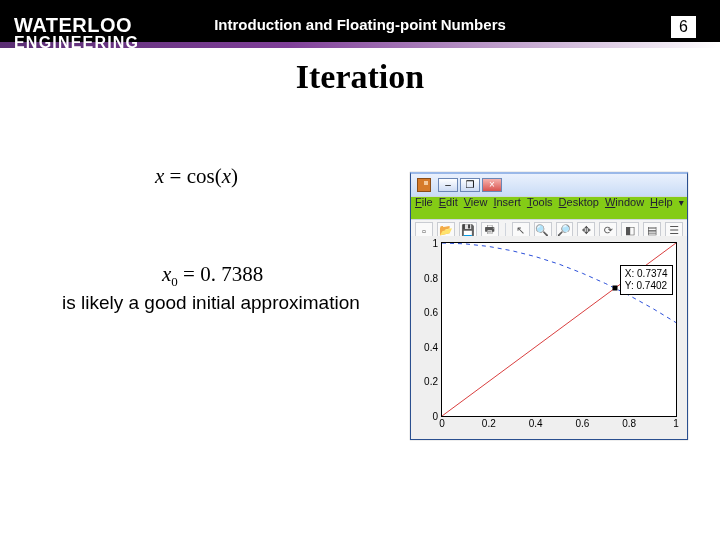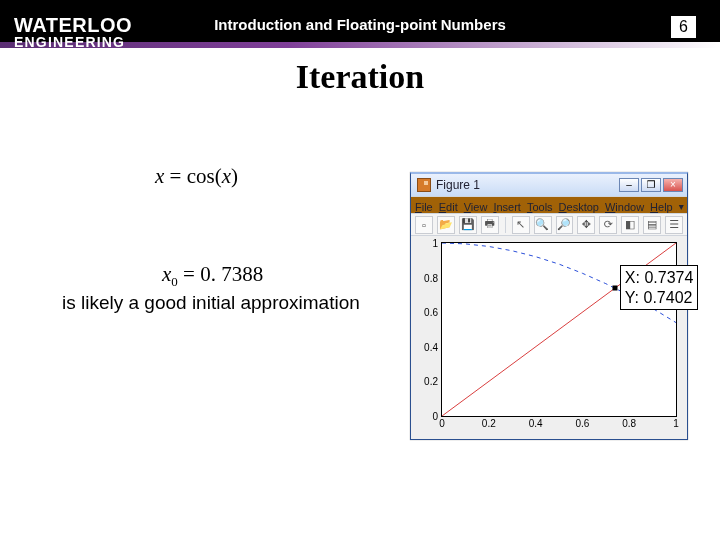--- a/index.html
+++ b/index.html
@@ -2,21 +2,21 @@
 <html><head>
 <meta charset="utf-8">
 <style>
   * { box-sizing: border-box; margin: 0; padding: 0; }
   html, body { width: 720px; height: 540px; background: #fff; font-family: Arial, Helvetica, sans-serif; overflow: hidden; }
   .slide { position: relative; width: 720px; height: 540px; background: #fff; }
   .header-band { position: absolute; top: 0; left: 0; width: 100%; height: 48px; background: #000; }
   .header-stripe { position: absolute; top: 42px; left: 0; width: 100%; height: 6px; background: linear-gradient(90deg, #5a2e73 0%, #7f3f98 40%, #fff 100%); }
   .logo-text { position: absolute; top: 4px; left: 14px; color: #fff; font-weight: 700; line-height: 1; margin-top: 11px; }
   .logo-top { font-size: 20px; letter-spacing: 0.5px; }
-  .logo-bot { font-size: 14px; letter-spacing: 1.2px; }
+  .logo-bot { font-size: 16px; letter-spacing: 1.2px; text-align: right; }
   .header-label { position: absolute; top: 16px; left: 0; width: 100%; text-align: center; color: #fff; font-size: 15px; font-weight: 700; }
   .page-number { position: absolute; top: 16px; right: 24px; color: #000; background: #fff; padding: 2px 8px; font-size: 16px; }
   .title { position: absolute; top: 58px; left: 0; width: 100%; text-align: center; font-size: 34px; font-weight: 700; font-family: "Times New Roman", Times, serif; color: #000; }
   .body-text { position: absolute; font-size: 19px; color: #000; line-height: 1.35; }
   .line1 { top: 135px; left: 62px; }
   .eq1  { top: 162px; left: 155px; font-family: "Times New Roman", Times, serif; font-size: 21px; }
   .eq1 .ital { font-style: italic; }
   .line2 { top: 233px; left: 62px; }
   .eq2  { top: 260px; left: 162px; font-family: "Times New Roman", Times, serif; font-size: 21px; }
   .eq2 .ital { font-style: italic; }
@@ -27,32 +27,32 @@
   .figwin { position: absolute; top: 172px; right: 32px; width: 278px; height: 268px;
             border-top: 2px solid #9ab8e8; border-left: 1px solid #2a4f8f;
             border-right: 1px solid #2a4f8f; border-bottom: 1px solid #2a4f8f;
             background: #efefef; box-shadow: 0 0 1px rgba(0,0,0,0.4); }
   .fig-titlebar { height: 22px; background: linear-gradient(#eaf1fd, #c9dcf6); display: flex; align-items: center; padding: 0 4px 0 6px; font-size: 12px; }
   .fig-ticon { width: 14px; height: 14px; margin-right: 5px; background: #d67a29; border: 1px solid #8a4d18; position: relative; }
   .fig-ticon::after { content: ""; position: absolute; inset: 2px 2px 6px 6px; background: #f4c89a; }
   .fig-title { flex: 1; color: #223; }
   .winbtn { width: 20px; height: 14px; margin-left: 2px; border: 1px solid #6b86b4; background: linear-gradient(#fff, #cddbf4); display: flex; align-items: center; justify-content: center; font-size: 10px; line-height: 1; }
   .winbtn.close { background: linear-gradient(#f6b2ad, #d9534f); color: #fff; }
-  .fig-menubar { height: 18px; background: #a16207; border-top: 1px solid #d0d6de; border-bottom: 1px solid #d0d6de; display: flex; align-items: flex-start; padding: 4px 4px; font-size: 11px; color: #223; gap: 6px; }
+  .fig-menubar { height: 18px; background: #84cc16; border-top: 1px solid #d0d6de; border-bottom: 1px solid #d0d6de; display: flex; align-items: flex-end; padding: 11px 4px; font-size: 11px; color: #223; gap: 6px; }
   .fig-menubar span { cursor: default; }
   .fig-menubar .mnem { text-decoration: underline; }
   .fig-menubar .helparrow { margin-left: auto; font-size: 10px; }
   .fig-toolbar { height: 22px; background: #f4f4f4; border-bottom: 1px solid #cfd4dc; display: flex; align-items: center; padding: 0 4px; gap: 4px; }
   .tbtn { width: 18px; height: 18px; border: 1px solid #c9ccd2; background: #fafafa; display: flex; align-items: center; justify-content: center; font-size: 11px; color: #555; }
   .tsep { width: 1px; height: 16px; background: #cfd4dc; margin: 0 2px; }
   .plot-area-wrap { position: absolute; left: 0; right: 0; top: 62px; bottom: 0; background: #efefef; }
   .plot-area { position: absolute; left: 30px; top: 6px; right: 10px; bottom: 22px; background: #fff; border: 1px solid #000; }
   .ytick { position: absolute; right: 100%; transform: translateY(50%); font-size: 10px; color: #000; padding-right: 4px; }
   .xtick { position: absolute; top: 100%; transform: translateX(-50%); font-size: 10px; color: #000; padding-top: 2px; }
-  .datatip { position: absolute; background: #fff; border: 1px solid #000; font-size: 16px; padding: 2px 4px; line-height: 1.2; color: #000; white-space: nowrap; }
+  .datatip { position: absolute; background: #fff; border: 1px solid #000; font-size: 10px; padding: 2px 4px; line-height: 1.2; color: #000; white-space: nowrap; }
   .datapoint { position: absolute; width: 5px; height: 5px; background: #000; transform: translate(-50%, -50%); }
   .svg-plot { position: absolute; inset: 0; width: 100%; height: 100%; }
 </style>
 </head>
 <body>
 
 <div class="slide">
 
   <div class="header-band"></div>
   <div class="header-stripe"></div>
@@ -72,21 +72,20 @@
   </div>
 
   <div class="body-text eq2">
     <span class="ital">x</span><span class="sub">0</span><span> = 0. 7388</span>
   </div>
   <div class="body-text line3">is likely a good initial approximation</div>
 
   <div class="figwin">
     <div class="fig-titlebar">
       <div class="fig-ticon"></div>
-      <div class="fig-title">Figure 1</div>
       <div class="winbtn">–</div>
       <div class="winbtn">❐</div>
       <div class="winbtn close">×</div>
     </div>
     <div class="fig-menubar">
       <span><span class="mnem">F</span><span>ile</span></span>
       <span><span class="mnem">E</span><span>dit</span></span>
       <span><span class="mnem">V</span><span>iew</span></span>
       <span><span class="mnem">I</span><span>nsert</span></span>
       <span><span class="mnem">T</span><span>ools</span></span>

